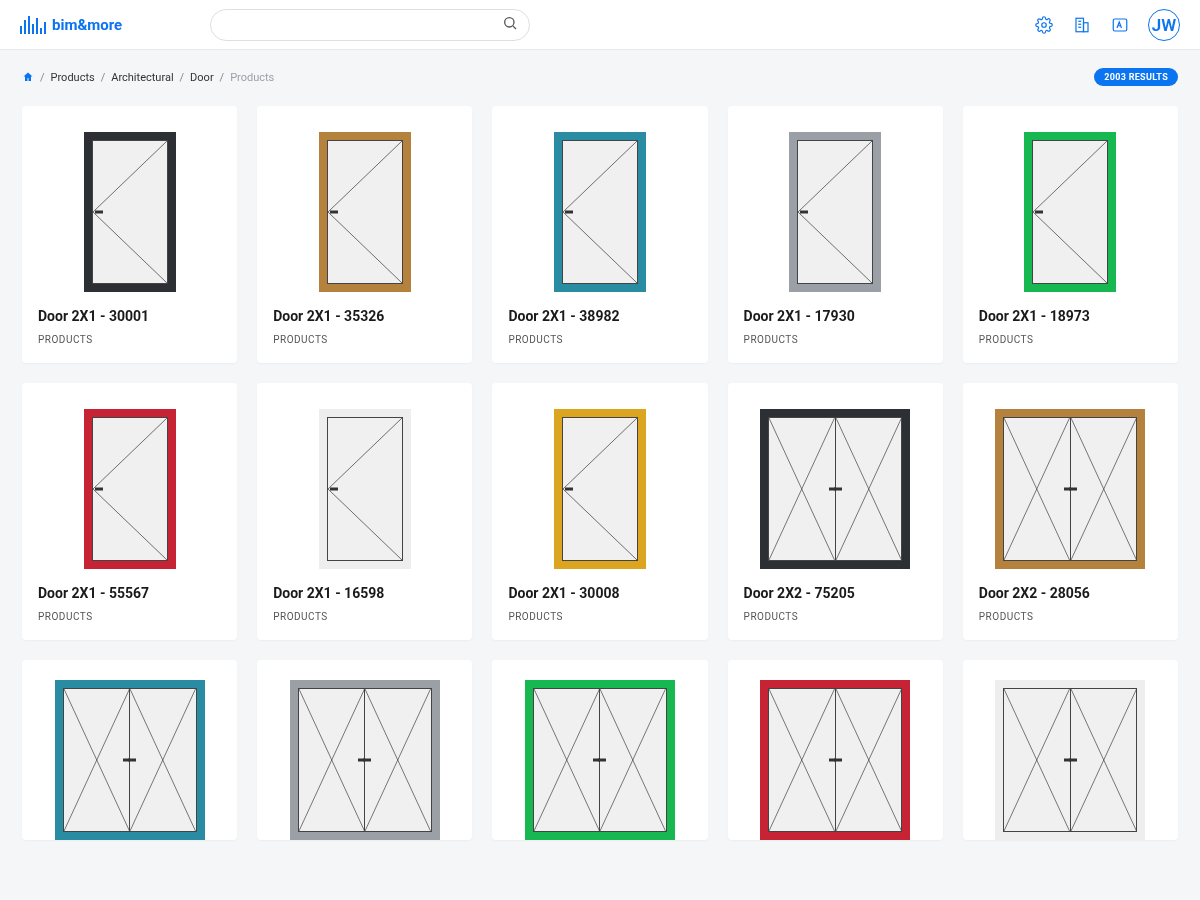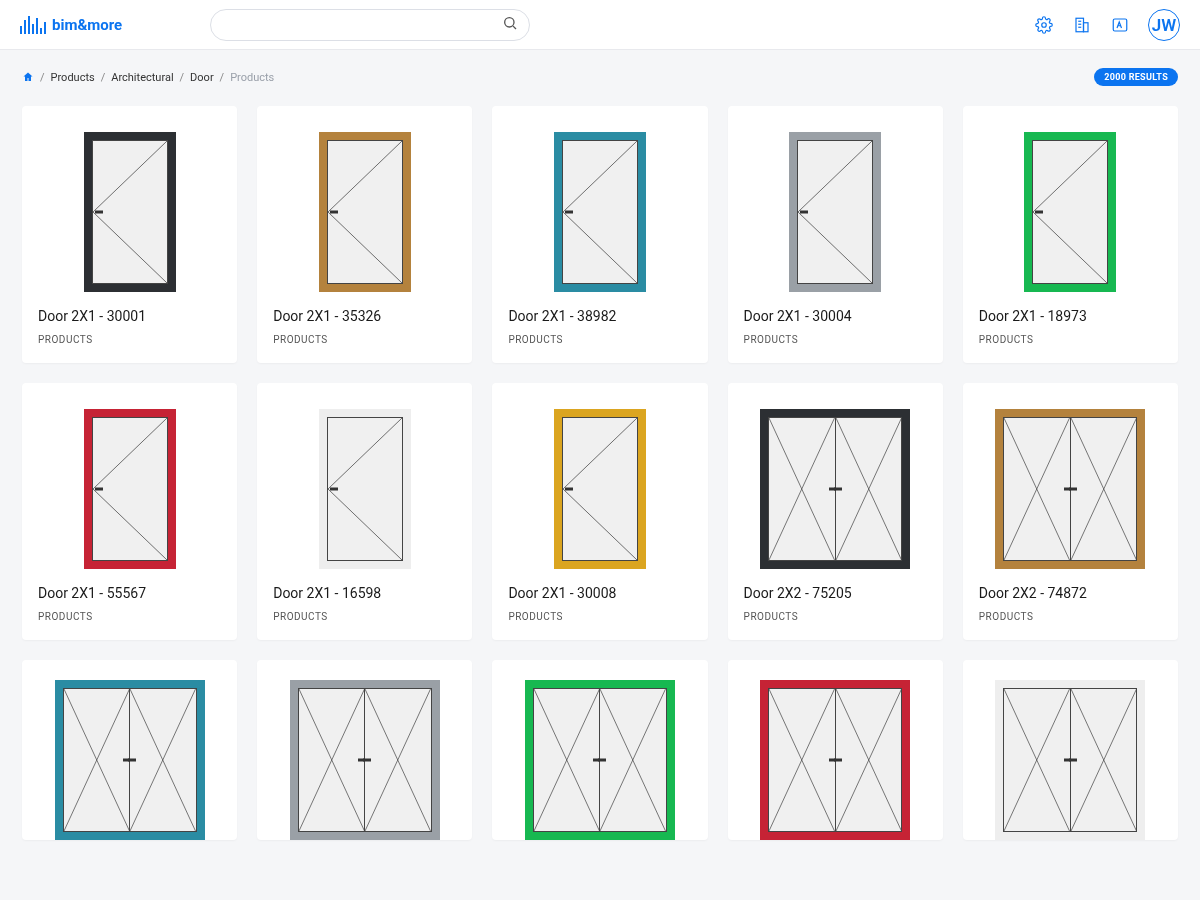--- a/index.html
+++ b/index.html
@@ -140,21 +140,21 @@
     align-items: flex-end;
     justify-content: center;
     padding-bottom: 4px;
     position: relative;
   }
   .card-body {
     padding: 12px 16px 18px 16px;
   }
   .card-title {
     font-size: 14px;
-    font-weight: 400;
+    font-weight: 700;
     margin-bottom: 10px;
   }
   .card-sub {
     font-size: 10px;
     letter-spacing: .5px;
     color: #555;
   }
   
   .door-wrap {
     position: relative;
@@ -269,21 +269,21 @@
     </span>
     <span class="sep">/</span>
     <span class="crumb">Products</span>
     <span class="sep">/</span>
     <span class="crumb">Architectural</span>
     <span class="sep">/</span>
     <span class="crumb">Door</span>
     <span class="sep">/</span>
     <span class="crumb current">Products</span>
   </div>
-  <div class="results-badge">2000 RESULTS</div>
+  <div class="results-badge">2003 RESULTS</div>
 </div>
 
 <div class="grid" id="grid">
     <div class="card">
       <div class="card-img">
         <div class="door-wrap">
           <div class="floor-line"></div>
           <div class="door single" style="border-color: rgb(44, 47, 51);">
             <div class="leaf">
               <svg viewBox="0 0 100 180" preserveAspectRatio="none">
@@ -349,21 +349,21 @@
               <svg viewBox="0 0 100 180" preserveAspectRatio="none">
      <line x1="100" y1="0" x2="0" y2="90" stroke="#444" stroke-width="1"></line>
      <line x1="100" y1="180" x2="0" y2="90" stroke="#444" stroke-width="1"></line>
   </svg>
               <div class="handle left"></div>
             </div>
           </div>
         </div>
       </div>
       <div class="card-body">
-        <div class="card-title">Door 2X1 - 30004</div>
+        <div class="card-title">Door 2X1 - 17930</div>
         <div class="card-sub">PRODUCTS</div>
       </div>
     </div>
     <div class="card">
       <div class="card-img">
         <div class="door-wrap">
           <div class="floor-line"></div>
           <div class="door single" style="border-color: rgb(23, 184, 81);">
             <div class="leaf">
               <svg viewBox="0 0 100 180" preserveAspectRatio="none">
@@ -483,21 +483,21 @@
               <svg viewBox="0 0 100 180" preserveAspectRatio="none">
     <line x1="0" y1="0" x2="100" y2="180" stroke="#444" stroke-width="1"></line>
     <line x1="100" y1="0" x2="0" y2="180" stroke="#444" stroke-width="1"></line>
   </svg>
               <div class="handle left"></div>
             </div>
           </div>
         </div>
       </div>
       <div class="card-body">
-        <div class="card-title">Door 2X2 - 74872</div>
+        <div class="card-title">Door 2X2 - 28056</div>
         <div class="card-sub">PRODUCTS</div>
       </div>
     </div>
     <div class="card partial">
       <div class="card-img">
         <div class="door-wrap">
           <div class="floor-line"></div>
           <div class="door double" style="border-color: rgb(42, 140, 163);">
             <div class="leaf">
               <svg viewBox="0 0 100 180" preserveAspectRatio="none">

